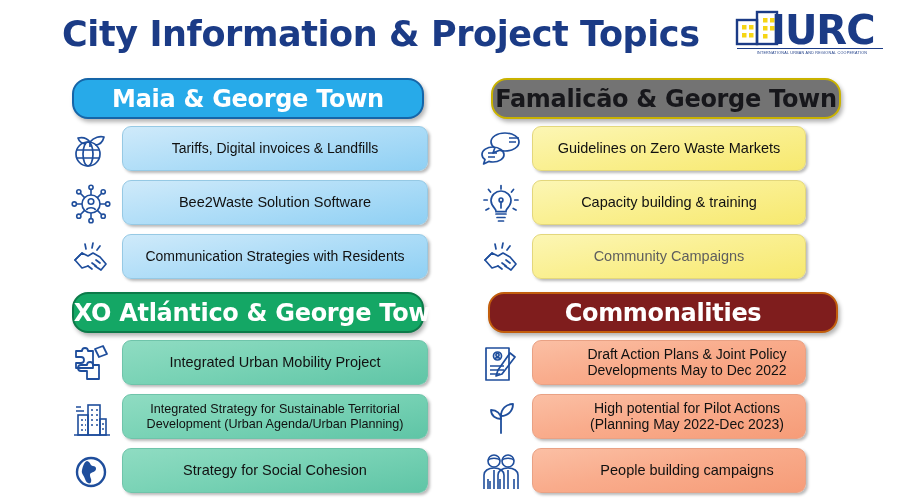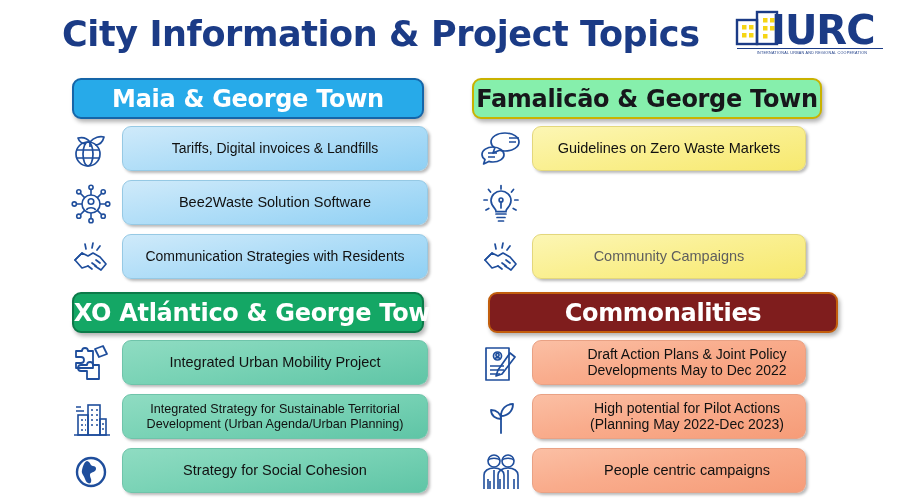--- a/index.html
+++ b/index.html
@@ -58,34 +58,34 @@
   
   .column { position: absolute; top: 78px; width: 380px; }
   #column-left  { left: 60px; }
   #column-right { left: 470px; }
 
   
   .section-header {
     position: relative;
     box-sizing: border-box;
     height: 41px;
-    border-radius: 9px;
+    border-radius: 16px;
     display: flex;
     align-items: center;
     justify-content: center;
     font-size: 24px;
     font-weight: bold;
     letter-spacing: -0.3px;
     white-space: nowrap;
     font-family: "DejaVu Sans", sans-serif;
     box-shadow: 2px 3px 4px rgba(0,0,0,0.30);
   }
   .sh-blue   { margin-left: 12px; width: 352px; background:#27AAE9; border:2px solid #1565A8; color:#ffffff; }
   .sh-green  { margin-left: 12px; width: 352px; background:#14A765; border:2px solid #0C7A49; color:#ffffff; }
-  .sh-yellow { margin-left: 2px; width: 350px; background:#86efac; border:2px solid #C9B200; color:#17171b; }
+  .sh-yellow { margin-left: 21px; width: 350px; background:#737373; border:2px solid #C9B200; color:#17171b; }
   .sh-orange { margin-left: 18px; width: 350px; background:#7f1d1d; border:2px solid #C25E0D; color:#ffffff; }
 
   
   .rows { position: relative; margin-top: 7px; }
   .row {
     position: relative;
     display: flex;
     align-items: flex-start;
     height: 47px;
     margin-bottom: 7px;
@@ -268,20 +268,21 @@
 
     <div class="row">
       <div class="row-icon">
         <svg width="40" height="42" viewBox="0 0 40 42" fill="none" stroke="#1F4E9C" stroke-width="1.7" stroke-linecap="round">
           <path d="M20 8c-5.5 0-10 4.3-10 9.6 0 3.6 2 6 3.6 7.8.9 1 1.4 2 1.4 3.2h10c0-1.2.5-2.2 1.4-3.2 1.6-1.8 3.6-4.2 3.6-7.8C30 12.3 25.5 8 20 8z"></path>
           <path d="M15 31h10M16 34.5h8M17.5 38h5"></path>
           <path d="M20 25v-6M20 19c-2.5 0-2.5-4 0-4s2.5 4 0 4z"></path>
           <path d="M20 2.5v3.5M7.5 6.5l2 2.6M32.5 6.5l-2 2.6M3 17h3.2M33.8 17H37M5 27l2.8-1.5M35 27l-2.8-1.5"></path>
         </svg>
       </div>
+      <div class="item-box bx-yellow">Capacity building &amp; training</div>
     </div>
 
     <div class="row">
       <div class="row-icon">
         <svg width="44" height="40" viewBox="0 0 44 40" fill="none" stroke="#1F4E9C" stroke-width="1.7" stroke-linejoin="round" stroke-linecap="round">
           <path d="M6 22l7-7 6 3 5-3 7 4 6 7-5 6-6-4"></path>
           <path d="M13 15l-7 7 7 8 6-2"></path>
           <path d="M19 28l4 3M23 25l4 3M27 22l4 3"></path>
           <path d="M16 6l1 5M24 5l-1 5M31 8l-3 4"></path>
         </svg>
@@ -323,16 +324,16 @@
         <svg width="44" height="42" viewBox="0 0 44 42" fill="none" stroke="#1F4E9C" stroke-width="1.6" stroke-linejoin="round">
           <circle cx="15" cy="10" r="6"></circle>
           <circle cx="29" cy="10" r="6"></circle>
           <path d="M9 9.5c2-3 10-3 12 0"></path>
           <path d="M23 9.5c2-3 10-3 12 0"></path>
           <path d="M5 38V24c0-4 4-7 10-7s10 3 10 7v14"></path>
           <path d="M19 38V24c0-4 4-7 10-7s10 3 10 7v14"></path>
           <path d="M15 19v19M29 19v19M9 28v10M21 28v10M35 28v10M11 38v-8"></path>
         </svg>
       </div>
-      <div class="item-box bx-salmon">People centric campaigns</div>
+      <div class="item-box bx-salmon">People building campaigns</div>
     </div>
   </div>
 </div>
 
 </body></html>

